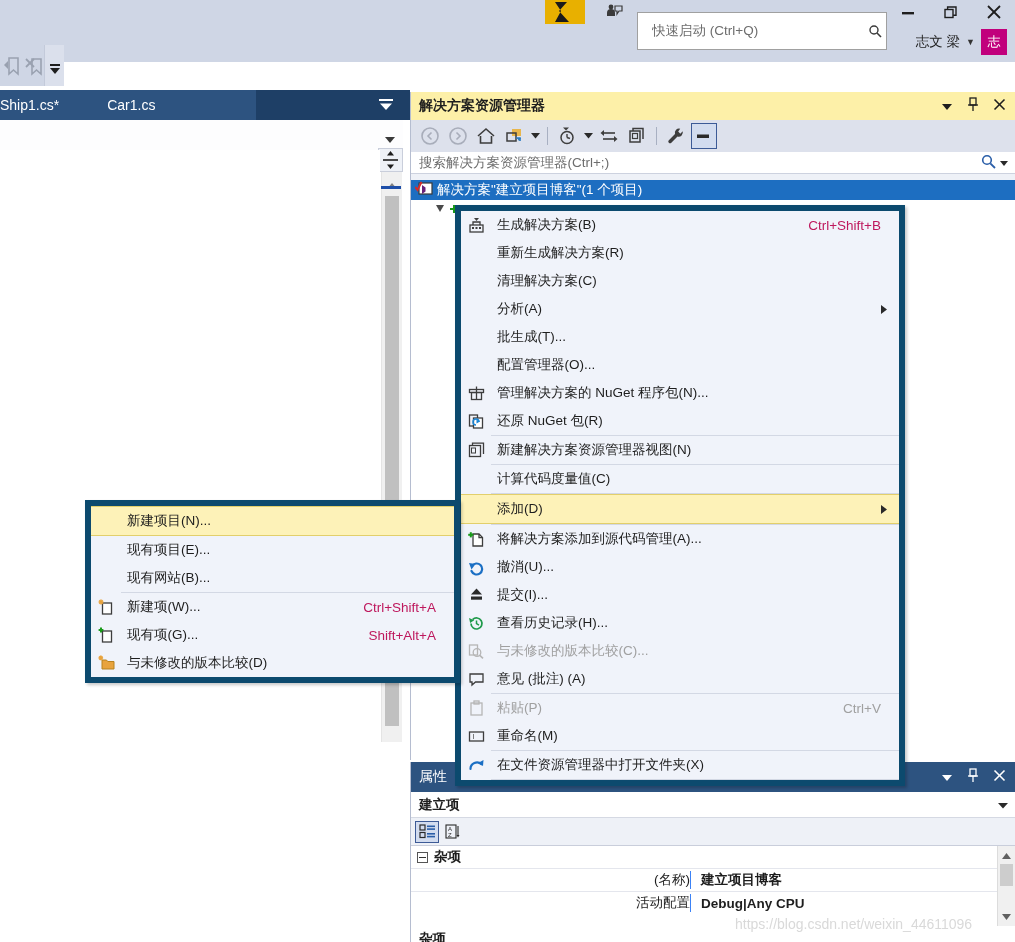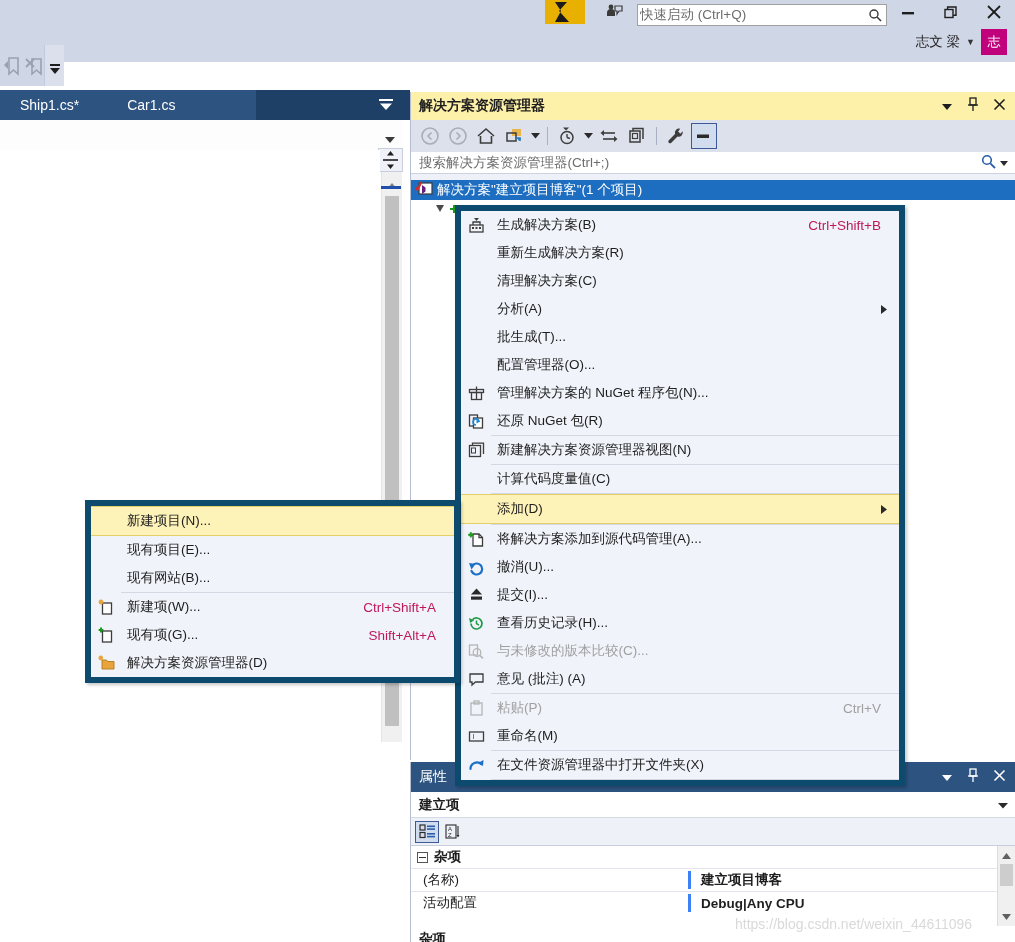--- a/index.html
+++ b/index.html
@@ -9,23 +9,23 @@
     font-family:"Liberation Sans","DejaVu Sans",sans-serif;
     font-size:13px;color:#1e1e1e;
     -webkit-font-smoothing:antialiased;
   }
   
   #titlebar{position:absolute;left:0;top:0;width:1015px;height:62px;background:#cfd6e5;}
   #vs-logo-badge{position:absolute;left:545px;top:0px;width:40px;height:24px;background:#e8b000;}
   #vs-logo-badge svg{display:block;}
   #feedback-icon{position:absolute;left:604px;top:2px;width:22px;height:20px;}
   #quick-launch{
-    position:absolute;left:637px;top:4px;width:250px;height:22px;
+    position:absolute;left:637px;top:12px;width:250px;height:38px;
     background:#ffffff;border:1px solid #a0a0a0;box-sizing:border-box;
-    display:flex;align-items:center;padding:0 4px 0 2px;
+    display:flex;align-items:center;padding:0 4px 0 14px;
   }
   #quick-launch .ql-text{flex:1;color:#6d6d6d;font-size:13.5px;white-space:nowrap;overflow:hidden;}
   #quick-launch .ql-mag{width:14px;height:14px;}
   .win-btn{position:absolute;top:0px;height:24px;width:30px;display:flex;align-items:center;justify-content:center;}
   #win-min{left:893px;} #win-max{left:936px;} #win-close{left:979px;}
   #user-area{position:absolute;right:8px;top:29px;display:flex;align-items:center;gap:6px;}
   #user-name{font-size:13.5px;color:#1e1e1e;white-space:nowrap;}
   #user-caret{font-size:9px;color:#333;}
   #user-avatar{width:26px;height:26px;background:#c1007c;color:#fff;font-size:13px;
     display:flex;align-items:center;justify-content:center;}
@@ -35,21 +35,21 @@
   .bm-ico{position:absolute;top:8px;width:22px;height:22px;opacity:.45;}
   #bm1{left:2px;} #bm2{left:24px;}
   #bm-overflow{position:absolute;left:44px;top:45px;width:19px;height:41px;background:#dbe0ec;border-left:1px solid #c3cada;}
   #bm-overflow .chev{position:absolute;left:4px;top:18px;}
 
   
   #tabwell{position:absolute;left:0;top:90px;width:410px;height:30px;background:#1e3f66;}
   #tabgroup{position:absolute;left:0;top:0;width:256px;height:30px;background:#2d5380;
     display:flex;align-items:center;}
   .doctab{color:#ffffff;font-size:14px;white-space:nowrap;}
-  #tab-ship{margin-left:20px;}
+  #tab-ship{margin-left:0;}
   #tab-car{margin-left:48px;}
   #tabwell-menu{position:absolute;right:16px;top:8px;width:16px;height:14px;}
 
   #editor-top{position:absolute;left:0;top:120px;width:403px;height:30px;background:#fdfdfe;
     border-bottom:1px solid #e2e2e2;}
   #editor-top .dd-caret{position:absolute;right:8px;top:12px;}
   #editor-split{position:absolute;left:378px;top:148px;width:25px;height:24px;background:#eef1f7;
     border:1px solid #c9cedb;box-sizing:border-box;}
   #editor-body{position:absolute;left:0;top:150px;width:380px;height:792px;background:#ffffff;}
   #editor-scroll{position:absolute;left:381px;top:172px;width:20px;height:570px;background:#f0f0f0;
@@ -96,21 +96,21 @@
   #props-obj .cr{margin-left:auto;margin-right:8px;}
   #props-tb{position:absolute;left:0;top:56px;width:605px;height:28px;background:#eef1f7;
     border-bottom:1px solid #c9cedb;box-sizing:border-box;display:flex;align-items:center;padding-left:4px;gap:2px;}
   .ptb{width:24px;height:22px;display:flex;align-items:center;justify-content:center;}
   #ptb-cat{border:1px solid #3c5a96;background:#d2dcef;box-sizing:border-box;}
   #props-grid{position:absolute;left:0;top:84px;width:605px;height:80px;background:#ffffff;}
   .pg-cat{height:22px;display:flex;align-items:center;font-weight:700;font-size:13.5px;}
   .pg-cat .box{width:11px;height:11px;border:1px solid #555;margin:0 6px 0 6px;position:relative;box-sizing:border-box;}
   .pg-cat .box:before{content:"";position:absolute;left:1px;top:4px;width:7px;height:1px;background:#333;}
   .pg-row{height:22px;display:flex;align-items:center;border-top:1px solid #e4e6ed;}
-  .pg-row .k{width:280px;padding-left:12px;box-sizing:border-box;font-size:13.5px;border-right:3px solid #3b82f6;}
+  .pg-row .k{width:280px;padding-left:12px;box-sizing:border-box;font-size:13.5px;border-right:1px solid #3b82f6;text-align:right;}
   .pg-row .v{flex:1;padding-left:10px;font-size:13.5px;font-weight:700;}
   #props-foot{position:absolute;left:0;top:168px;width:605px;height:24px;font-weight:700;font-size:13.5px;padding-left:8px;box-sizing:border-box;}
   #props-scroll{position:absolute;right:0;top:84px;width:17px;height:80px;background:#f0f0f0;border-left:1px solid #dcdcdc;}
   #props-scroll .ar{position:absolute;left:3px;}
   #props-scroll .th{position:absolute;left:2px;top:18px;width:13px;height:22px;background:#cdcdcd;}
 
   
   .menu{position:absolute;background:#f0f3fa;border:6px solid #0c4a6e;box-shadow:2px 2px 3px rgba(0,0,0,.22);
     box-sizing:border-box;z-index:40;}
   .menu .gutter{position:absolute;left:0;top:0;bottom:0;width:30px;background:#f0f3fa;}
@@ -700,17 +700,17 @@
         <svg width="17" height="17" viewBox="0 0 17 17">
           <path d="M4 5 h4.5 l1.2 1.5 H16 V14 H4 z" fill="#e8a33d" stroke="#b8821f" stroke-width="1"></path>
           <g stroke="#e8a33d" stroke-width="1.6">
             <line x1="2.8" y1="0.6" x2="2.8" y2="5.2"></line>
             <line x1="0.5" y1="2.9" x2="5.1" y2="2.9"></line>
             <line x1="1.2" y1="1.2" x2="4.4" y2="4.6"></line>
             <line x1="4.4" y1="1.2" x2="1.2" y2="4.6"></line>
           </g>
         </svg>
       </span>
-      <span class="lb">解决方案资源管理器(D)</span>
+      <span class="lb">与未修改的版本比较(D)</span>
     </div>
   </div>
 
 <div class="watermark">https://blog.csdn.net/weixin_44611096</div>
 
 </body></html>

